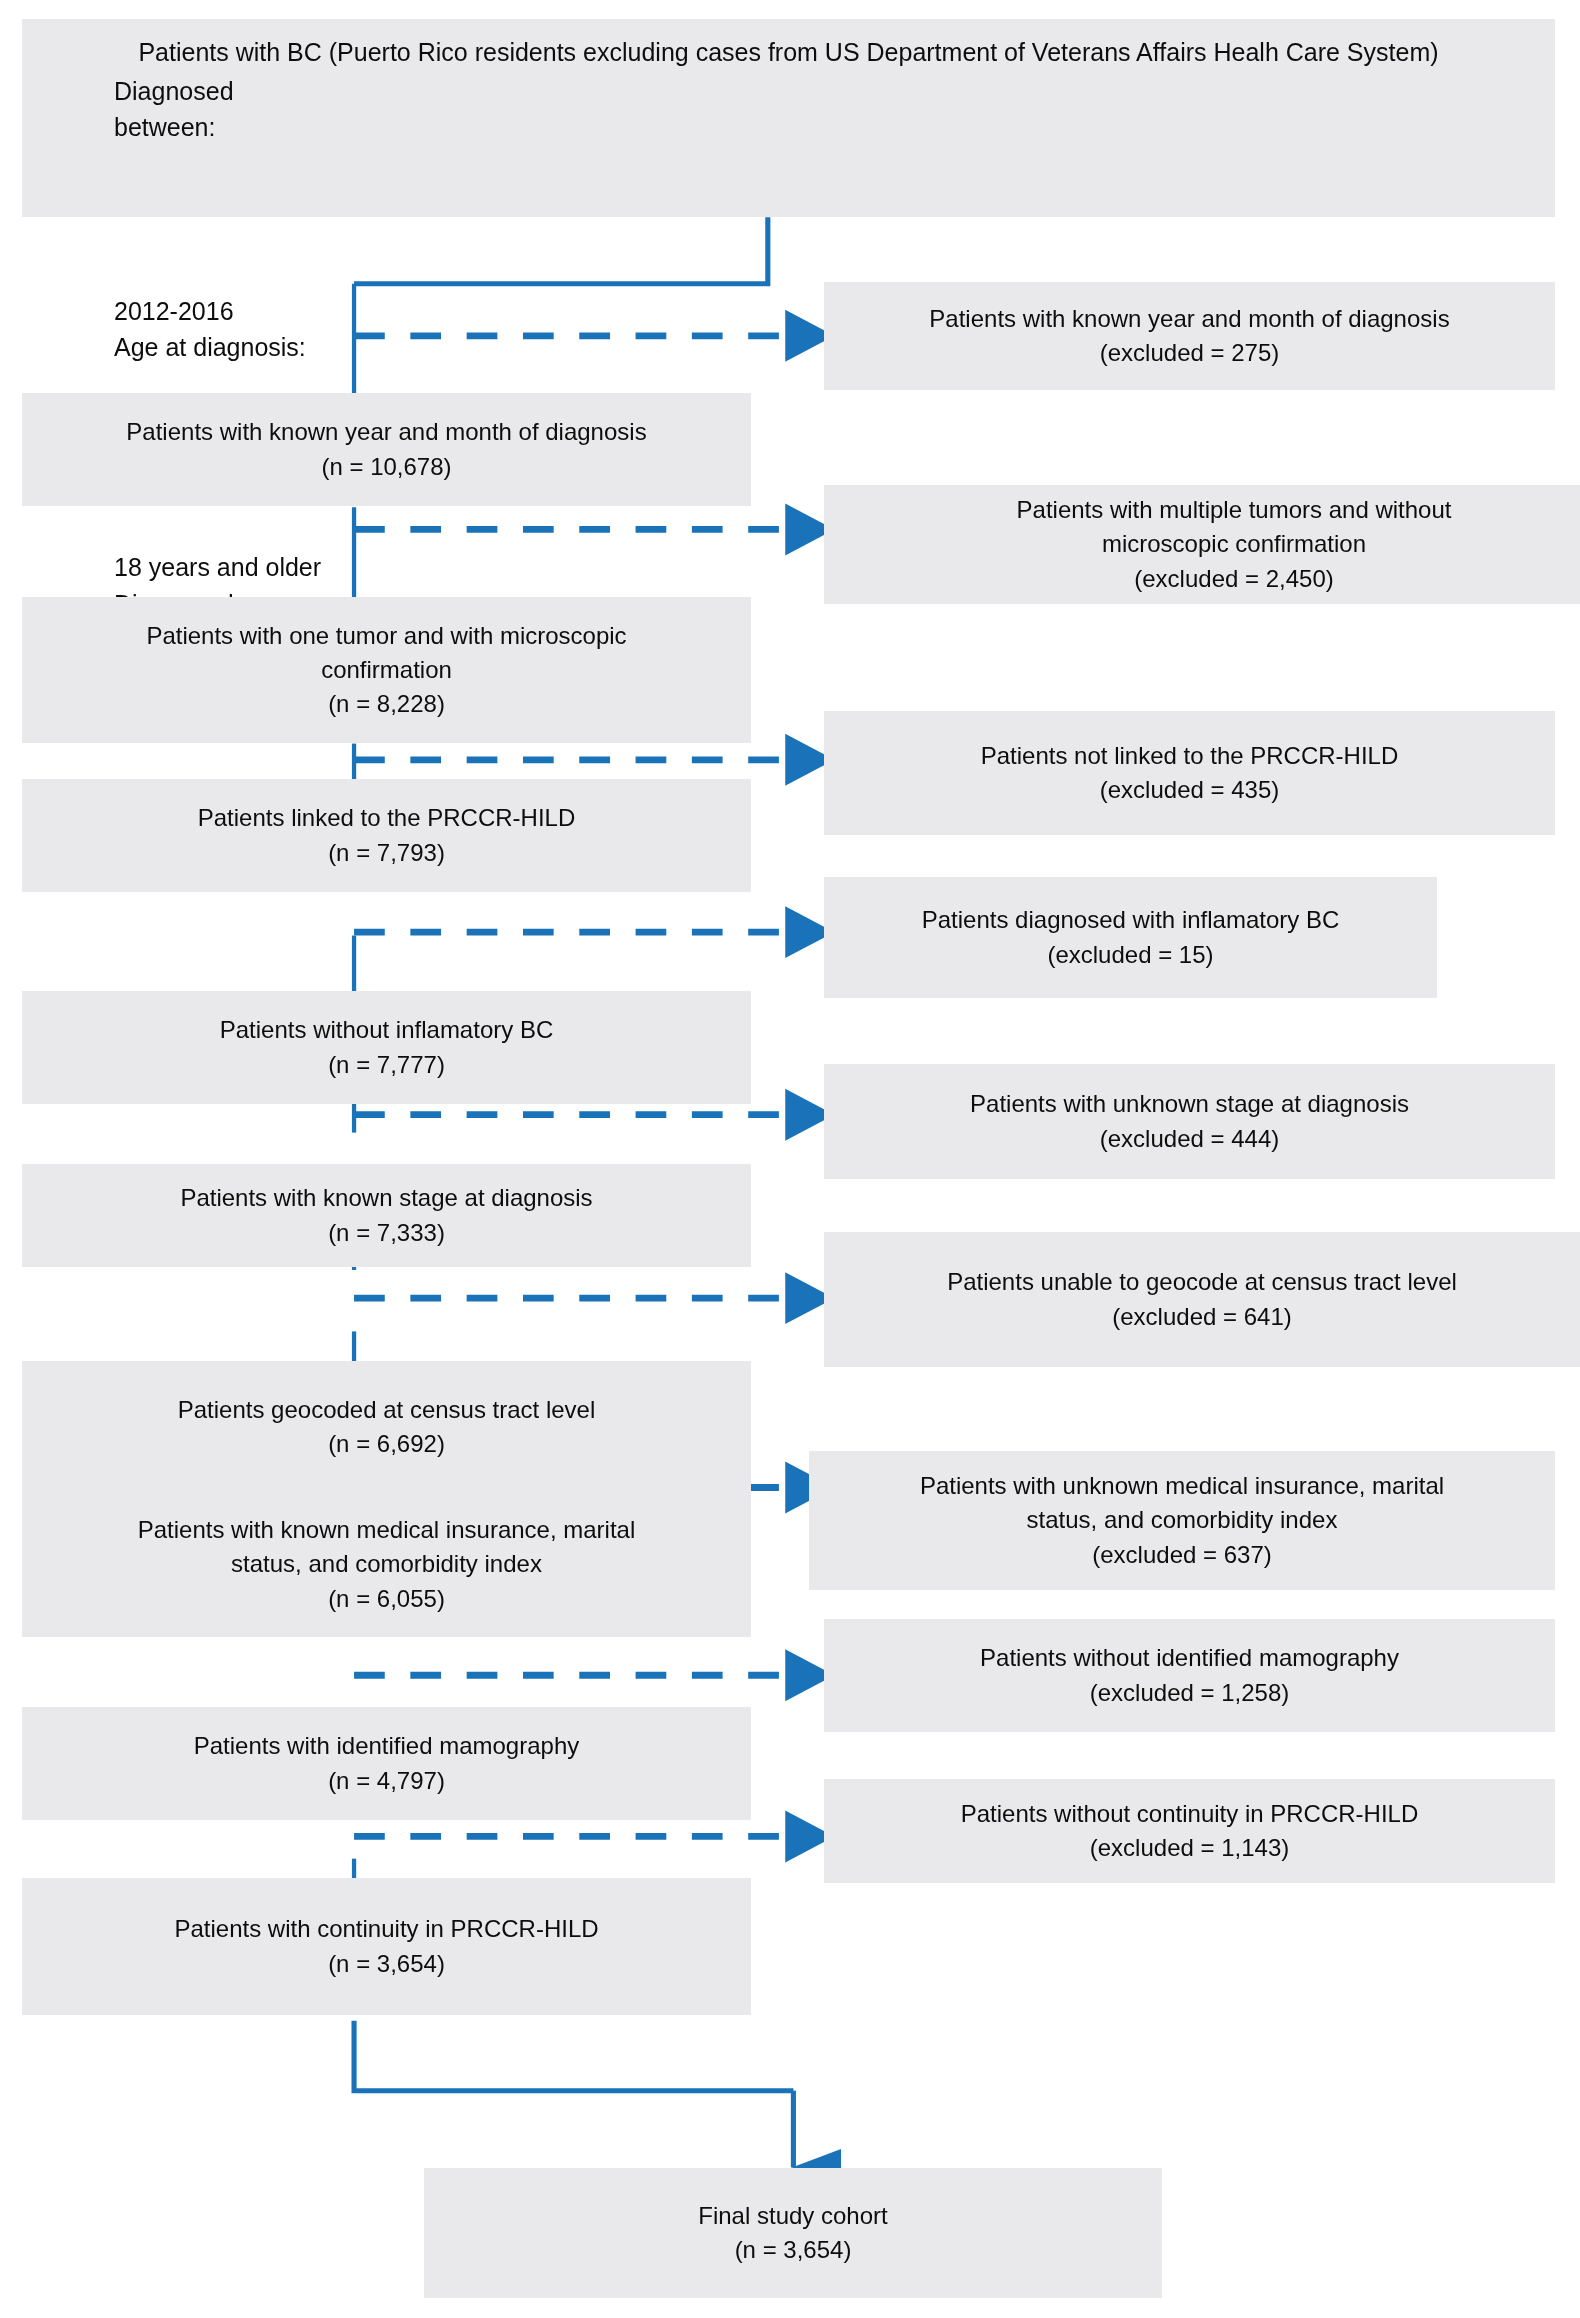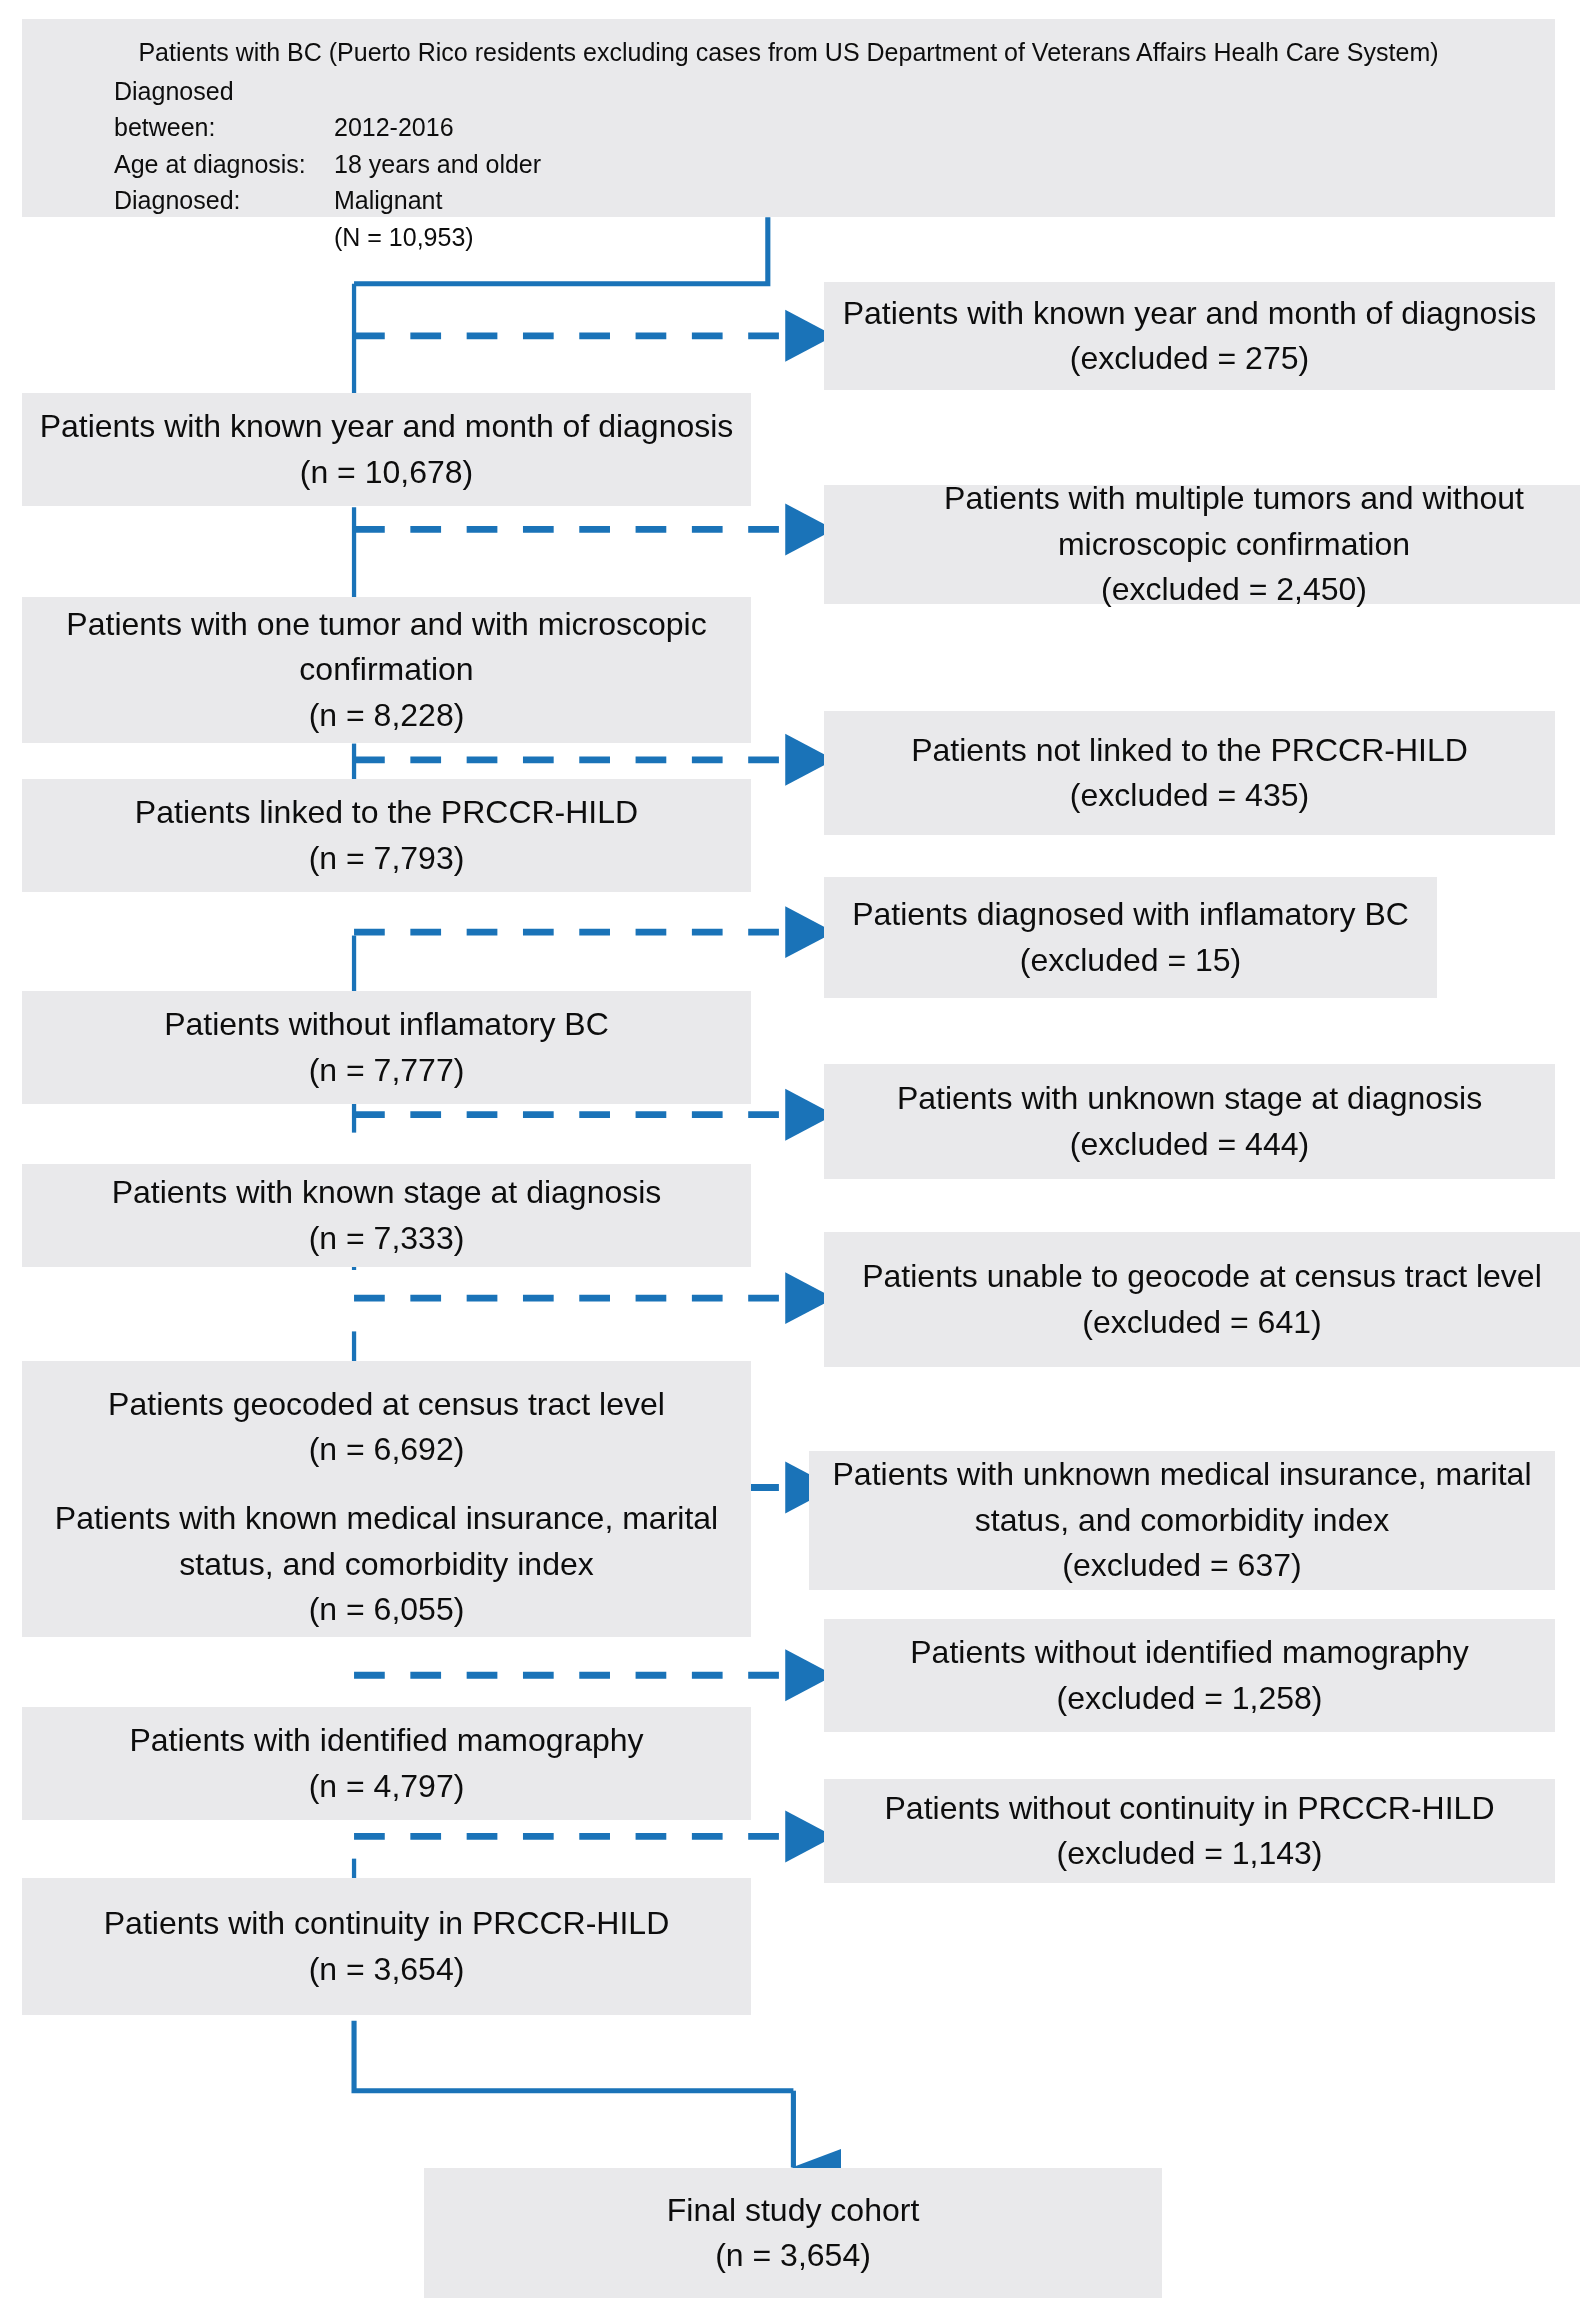--- a/index.html
+++ b/index.html
@@ -20,21 +20,21 @@
   }
   .box {
     position: absolute;
     background: #e9e9eb;
     color: #0d0d0d;
     display: flex;
     flex-direction: column;
     align-items: center;
     justify-content: center;
     text-align: center;
-    font-size: 32px;
+    font-size: 24px;
     line-height: 1.42;
     box-sizing: border-box;
     padding: 5.1px 12px;
   }
   .box .line { display: block; white-space: nowrap; }
 
   
   .top-box {
     position: absolute;
     background: #e9e9eb;
@@ -49,21 +49,22 @@
     white-space: nowrap;
     padding-left: 20.5px;
     padding-right: 20.5px;
   }
   .top-rows {
     margin-top: 1.7px;
     margin-left: 92px;
   }
   .top-row {
     display: flex;
-    align-items: flex-end;
+    align-items: flex-start;
+    flex-direction: column;
   }
   .top-row .k { width: 220px; flex: 0 0 220px; text-align: left; }
   .top-row .v { text-align: left; }
   .top-row.total .k { width: 220px; flex: 0 0 220px; }
 
   
   #wires {
     position: absolute;
     left: 0; top: 0;
     width: 1580px;

